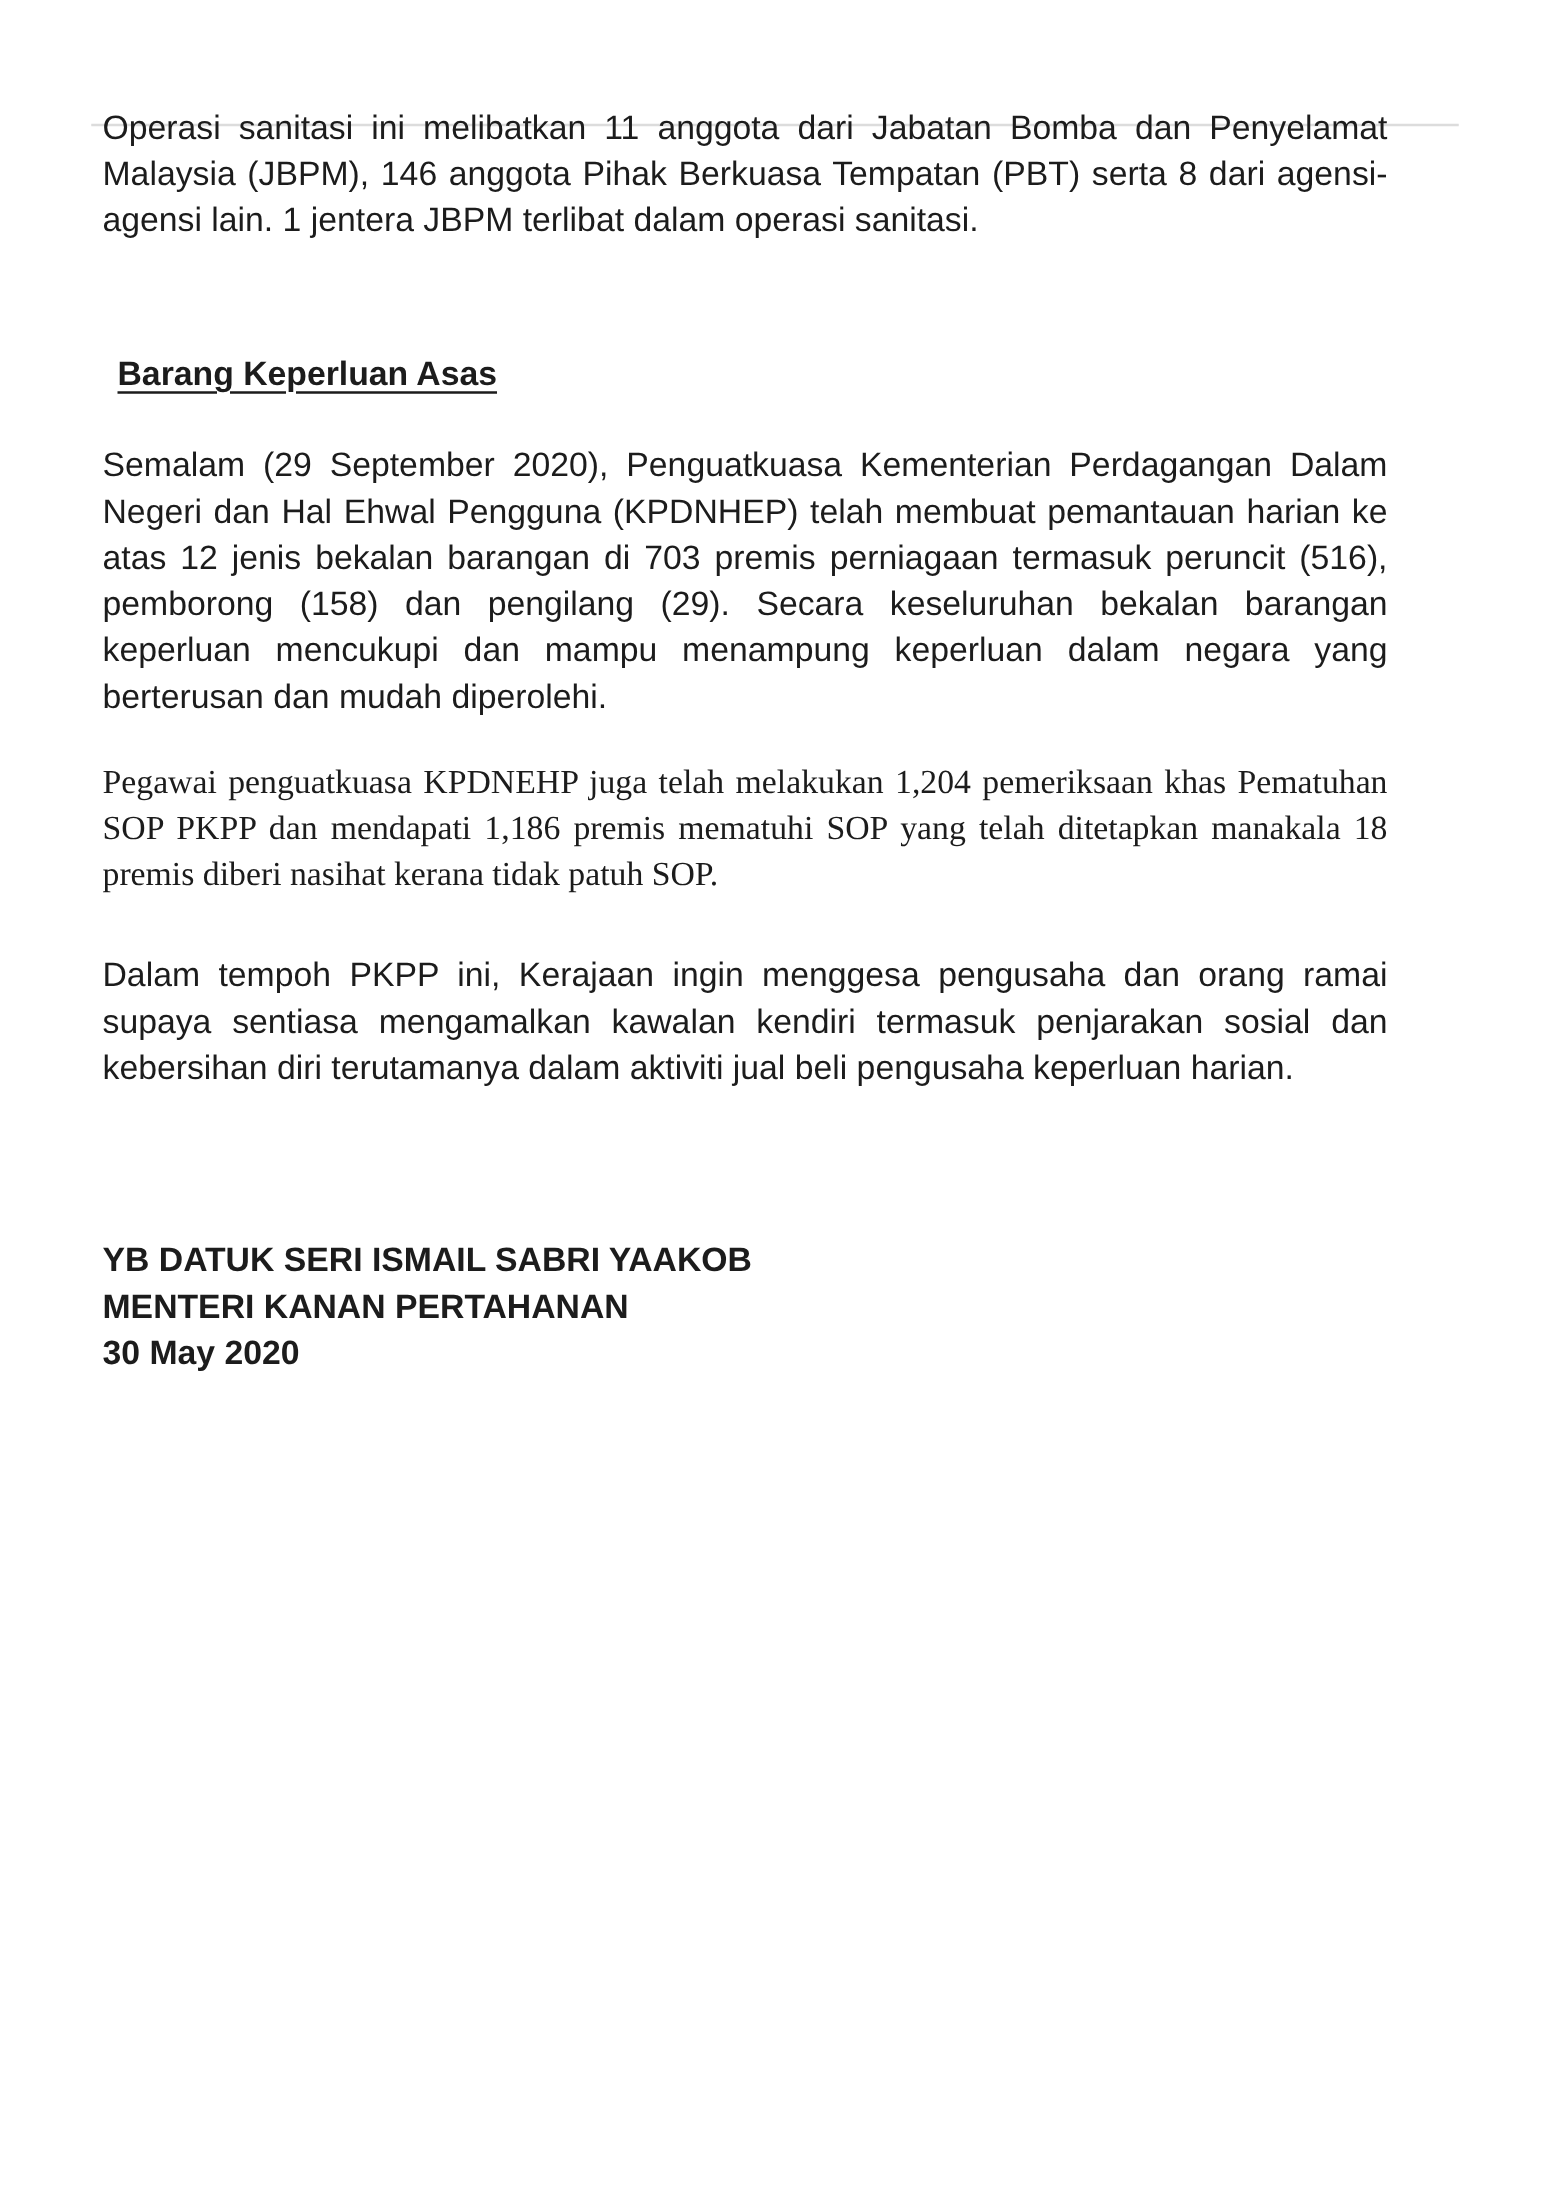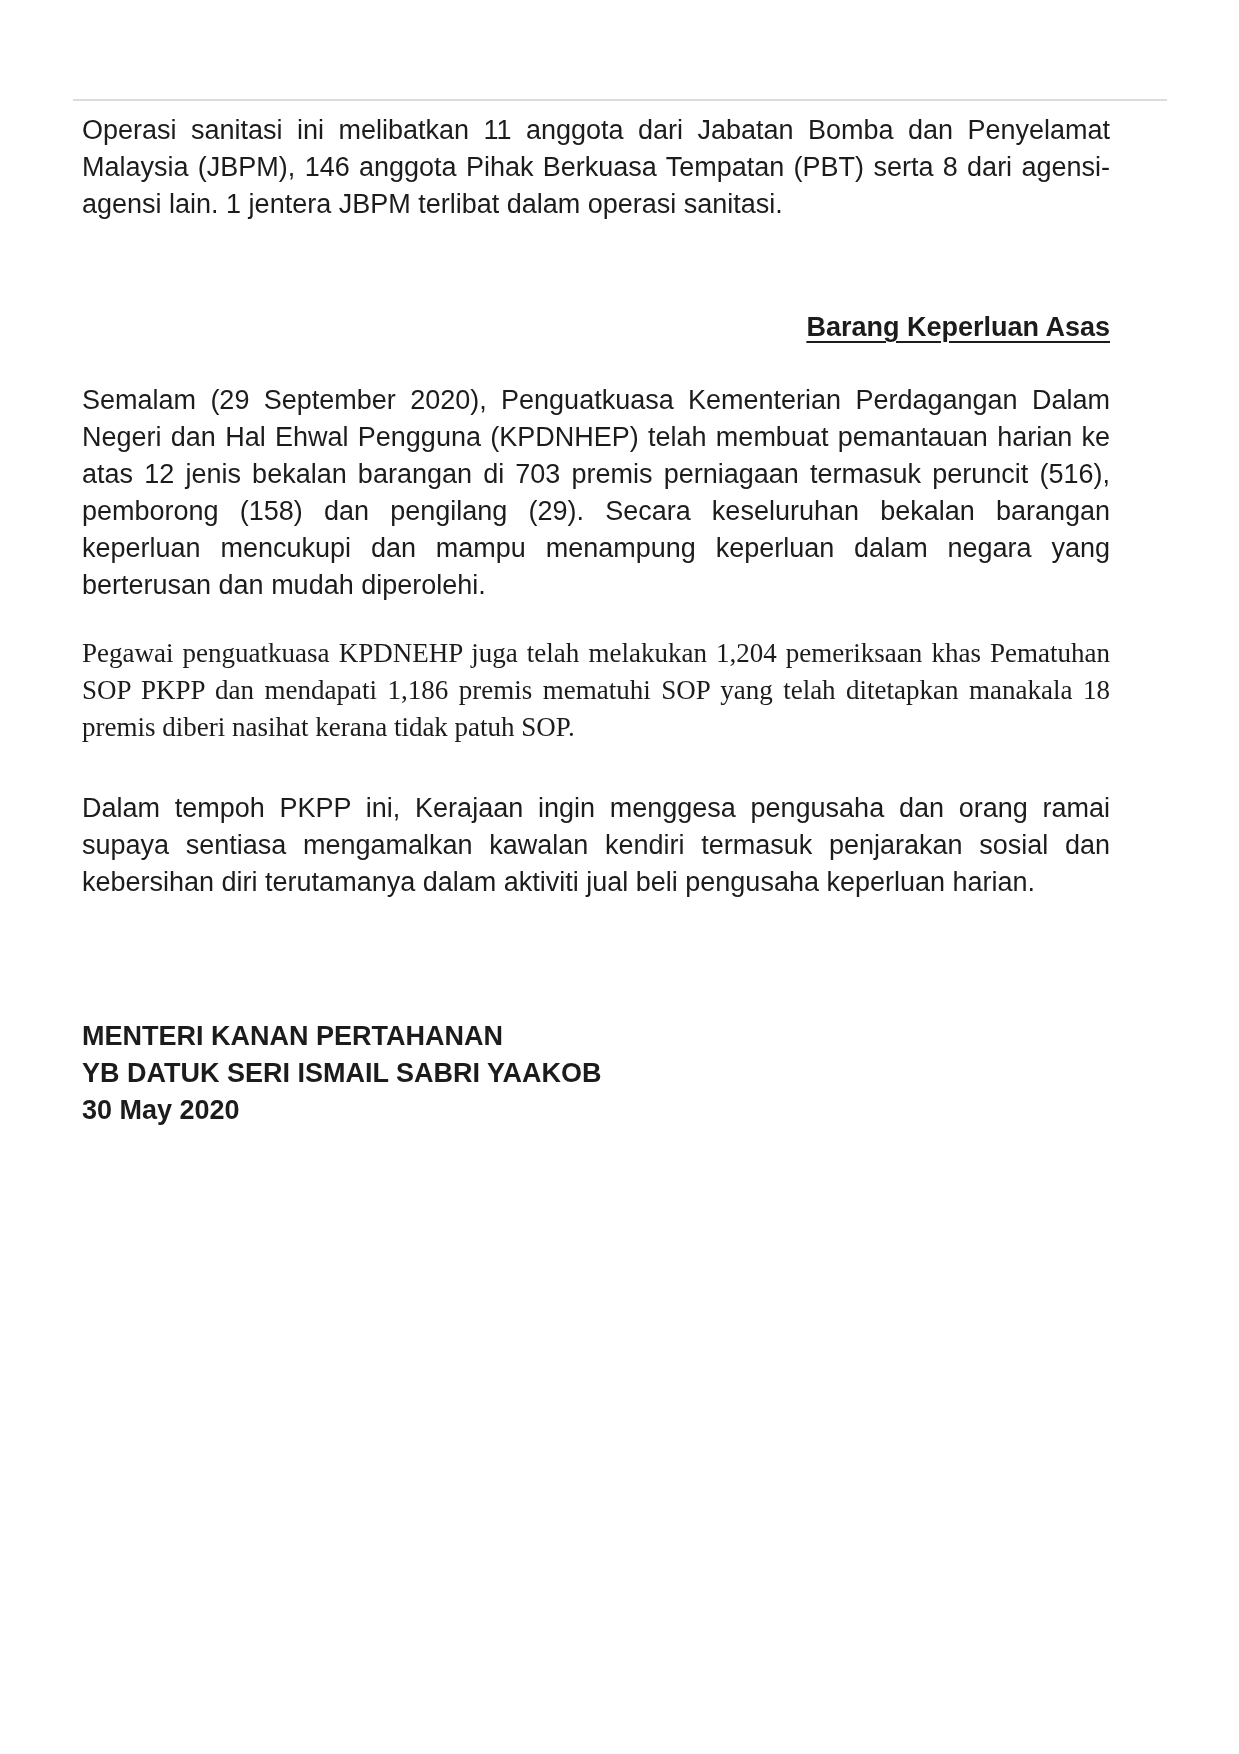--- a/index.html
+++ b/index.html
@@ -20,41 +20,40 @@
     position: absolute;
     left: 73px;
     top: 99px;
     width: 1094px;
     height: 2px;
     background: #dcdcdc;
   }
   .content {
     position: absolute;
     left: 82px;
-    top: 112px;
+    top: 84px;
     width: 1028px;
   }
   .para {
     margin: 0;
     font-size: 27px;
     line-height: 37px;
     text-align: justify;
     color: #1c1c1c;
   }
   .para.p-operasi   { margin-bottom: 86px; }
   .section-heading {
     margin: 0 0 36px 12px;
     font-size: 27px;
     line-height: 37px;
     font-weight: bold;
     text-decoration: underline;
     text-underline-offset: 5px;
     text-decoration-thickness: 2px;
     color: #1c1c1c;
-    text-align: right;
   }
   .para.p-semalam   { margin-bottom: 31px; }
   .para.p-pegawai   { margin-bottom: 44px; font-family: Liberation Serif, serif; }
   .para.p-dalam     { margin-bottom: 117px; }
   .signature-block {
     font-size: 27px;
     line-height: 37px;
     font-weight: bold;
     color: #1c1c1c;
   }
@@ -73,19 +72,19 @@
 
     <h2 class="section-heading">Barang Keperluan Asas</h2>
 
     <p class="para p-semalam">Semalam (29 September 2020), Penguatkuasa Kementerian Perdagangan Dalam Negeri dan Hal Ehwal Pengguna (KPDNHEP) telah membuat pemantauan harian ke atas 12 jenis bekalan barangan di 703 premis perniagaan termasuk peruncit (516), pemborong (158) dan pengilang (29). Secara keseluruhan bekalan barangan keperluan mencukupi dan mampu menampung keperluan dalam negara yang berterusan dan mudah diperolehi.</p>
 
     <p class="para p-pegawai">Pegawai penguatkuasa KPDNEHP juga telah melakukan 1,204 pemeriksaan khas Pematuhan SOP PKPP dan mendapati 1,186 premis mematuhi SOP yang telah ditetapkan manakala 18 premis diberi nasihat kerana tidak patuh SOP.</p>
 
     <p class="para p-dalam">Dalam tempoh PKPP ini, Kerajaan ingin menggesa pengusaha dan orang ramai supaya sentiasa mengamalkan kawalan kendiri termasuk penjarakan sosial dan kebersihan diri terutamanya dalam aktiviti jual beli pengusaha keperluan harian.</p>
 
     <div class="signature-block">
+      <div>YB DATUK SERI ISMAIL SABRI YAAKOB</div>
       <div>MENTERI KANAN PERTAHANAN</div>
-      <div>YB DATUK SERI ISMAIL SABRI YAAKOB</div>
       <div>30 May 2020</div>
     </div>
 
   </div>
 </div>
 
 </body></html>

